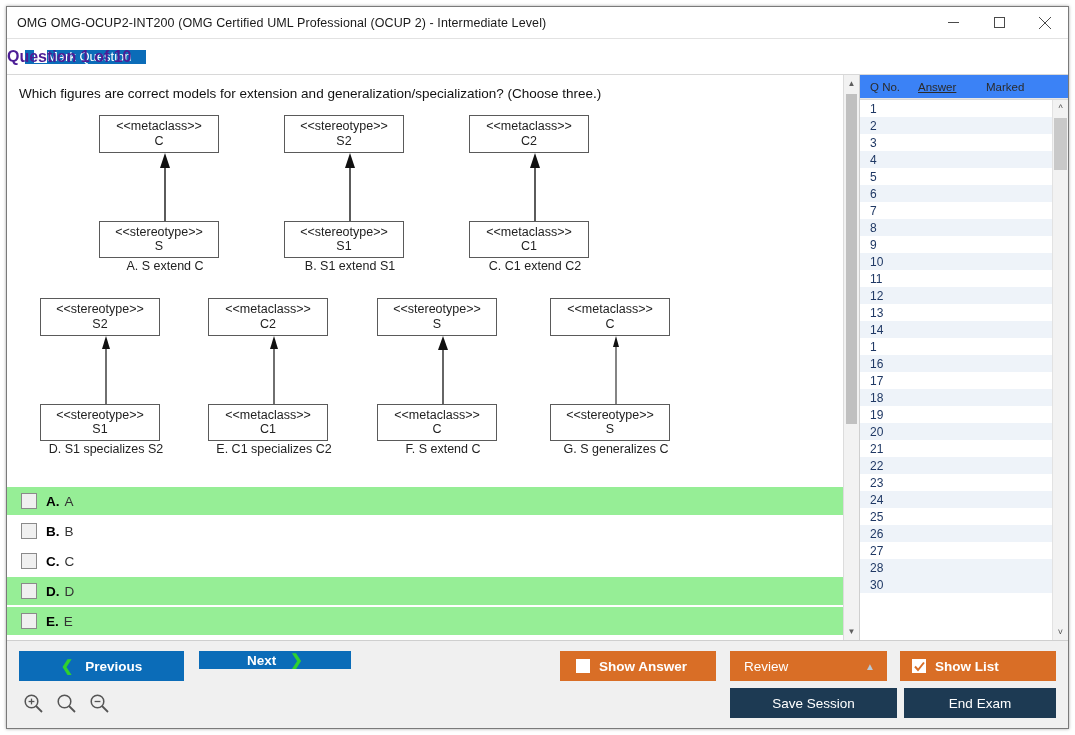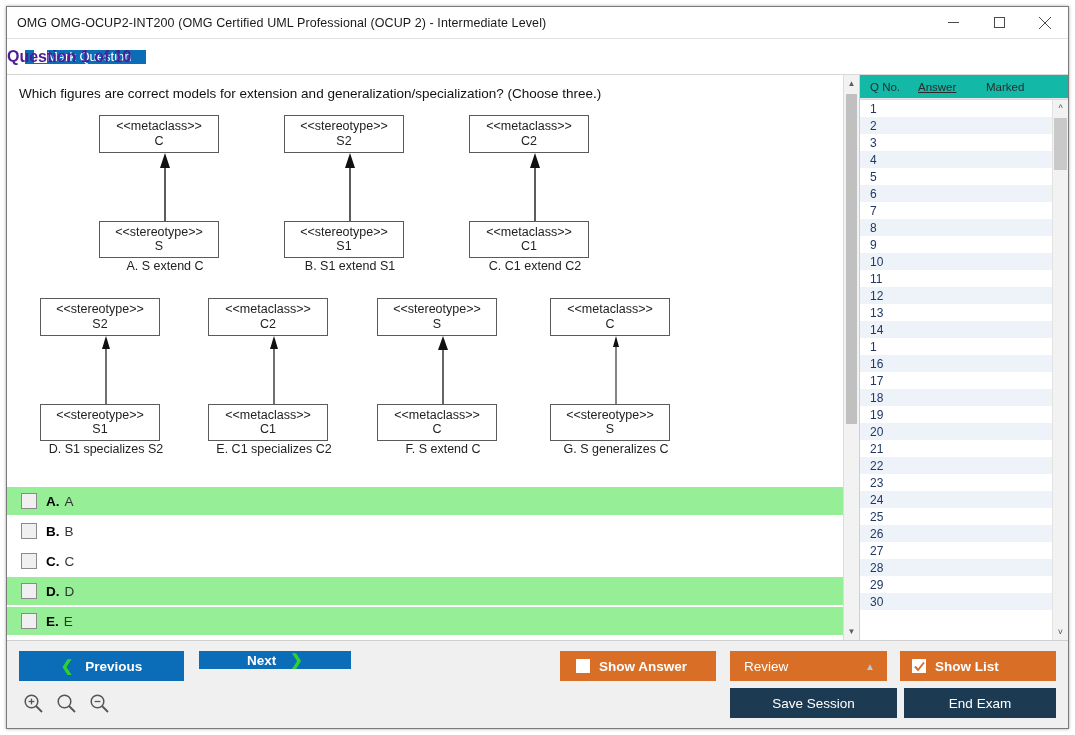--- a/index.html
+++ b/index.html
@@ -153,21 +153,21 @@
     flex: 0 0 208px;
     background: #ffffff;
     display: flex; flex-direction: column;
     min-width: 0;
   }
   .list-head {
     display: flex; height: 24px; flex: 0 0 24px;
     align-items: center;
     font-size: 11.5px; color: #2b2b2b;
     border-bottom: 1px solid #e6e6e6;
-    background: #14b8a6;
+    background: #3b82f6;
   }
   .lh { text-align: left; }
   .lh.qno   { width: 58px; padding-left: 10px; }
   .lh.ans   { width: 68px; text-decoration: underline; }
   .lh.marked{ width: 64px; }
   .list-body {
     flex: 1 1 auto; position: relative; overflow: hidden;
     border-top: 1px solid #d9d9d9;
   }
   .rows { position: absolute; left: 0; right: 16px; top: 0; }
@@ -587,25 +587,20 @@
               <div class="c-ans"></div>
               <div class="c-marked"></div>
             </div>
             <div class="lrow">
               <div class="c-qno">27</div>
               <div class="c-ans"></div>
               <div class="c-marked"></div>
             </div>
             <div class="lrow alt">
               <div class="c-qno">28</div>
-              <div class="c-ans"></div>
-              <div class="c-marked"></div>
-            </div>
-            <div class="lrow">
-              <div class="c-qno">29</div>
               <div class="c-ans"></div>
               <div class="c-marked"></div>
             </div>
             <div class="lrow alt">
               <div class="c-qno">30</div>
               <div class="c-ans"></div>
               <div class="c-marked"></div>
             </div>
           </div>
         <div class="lscroll">

